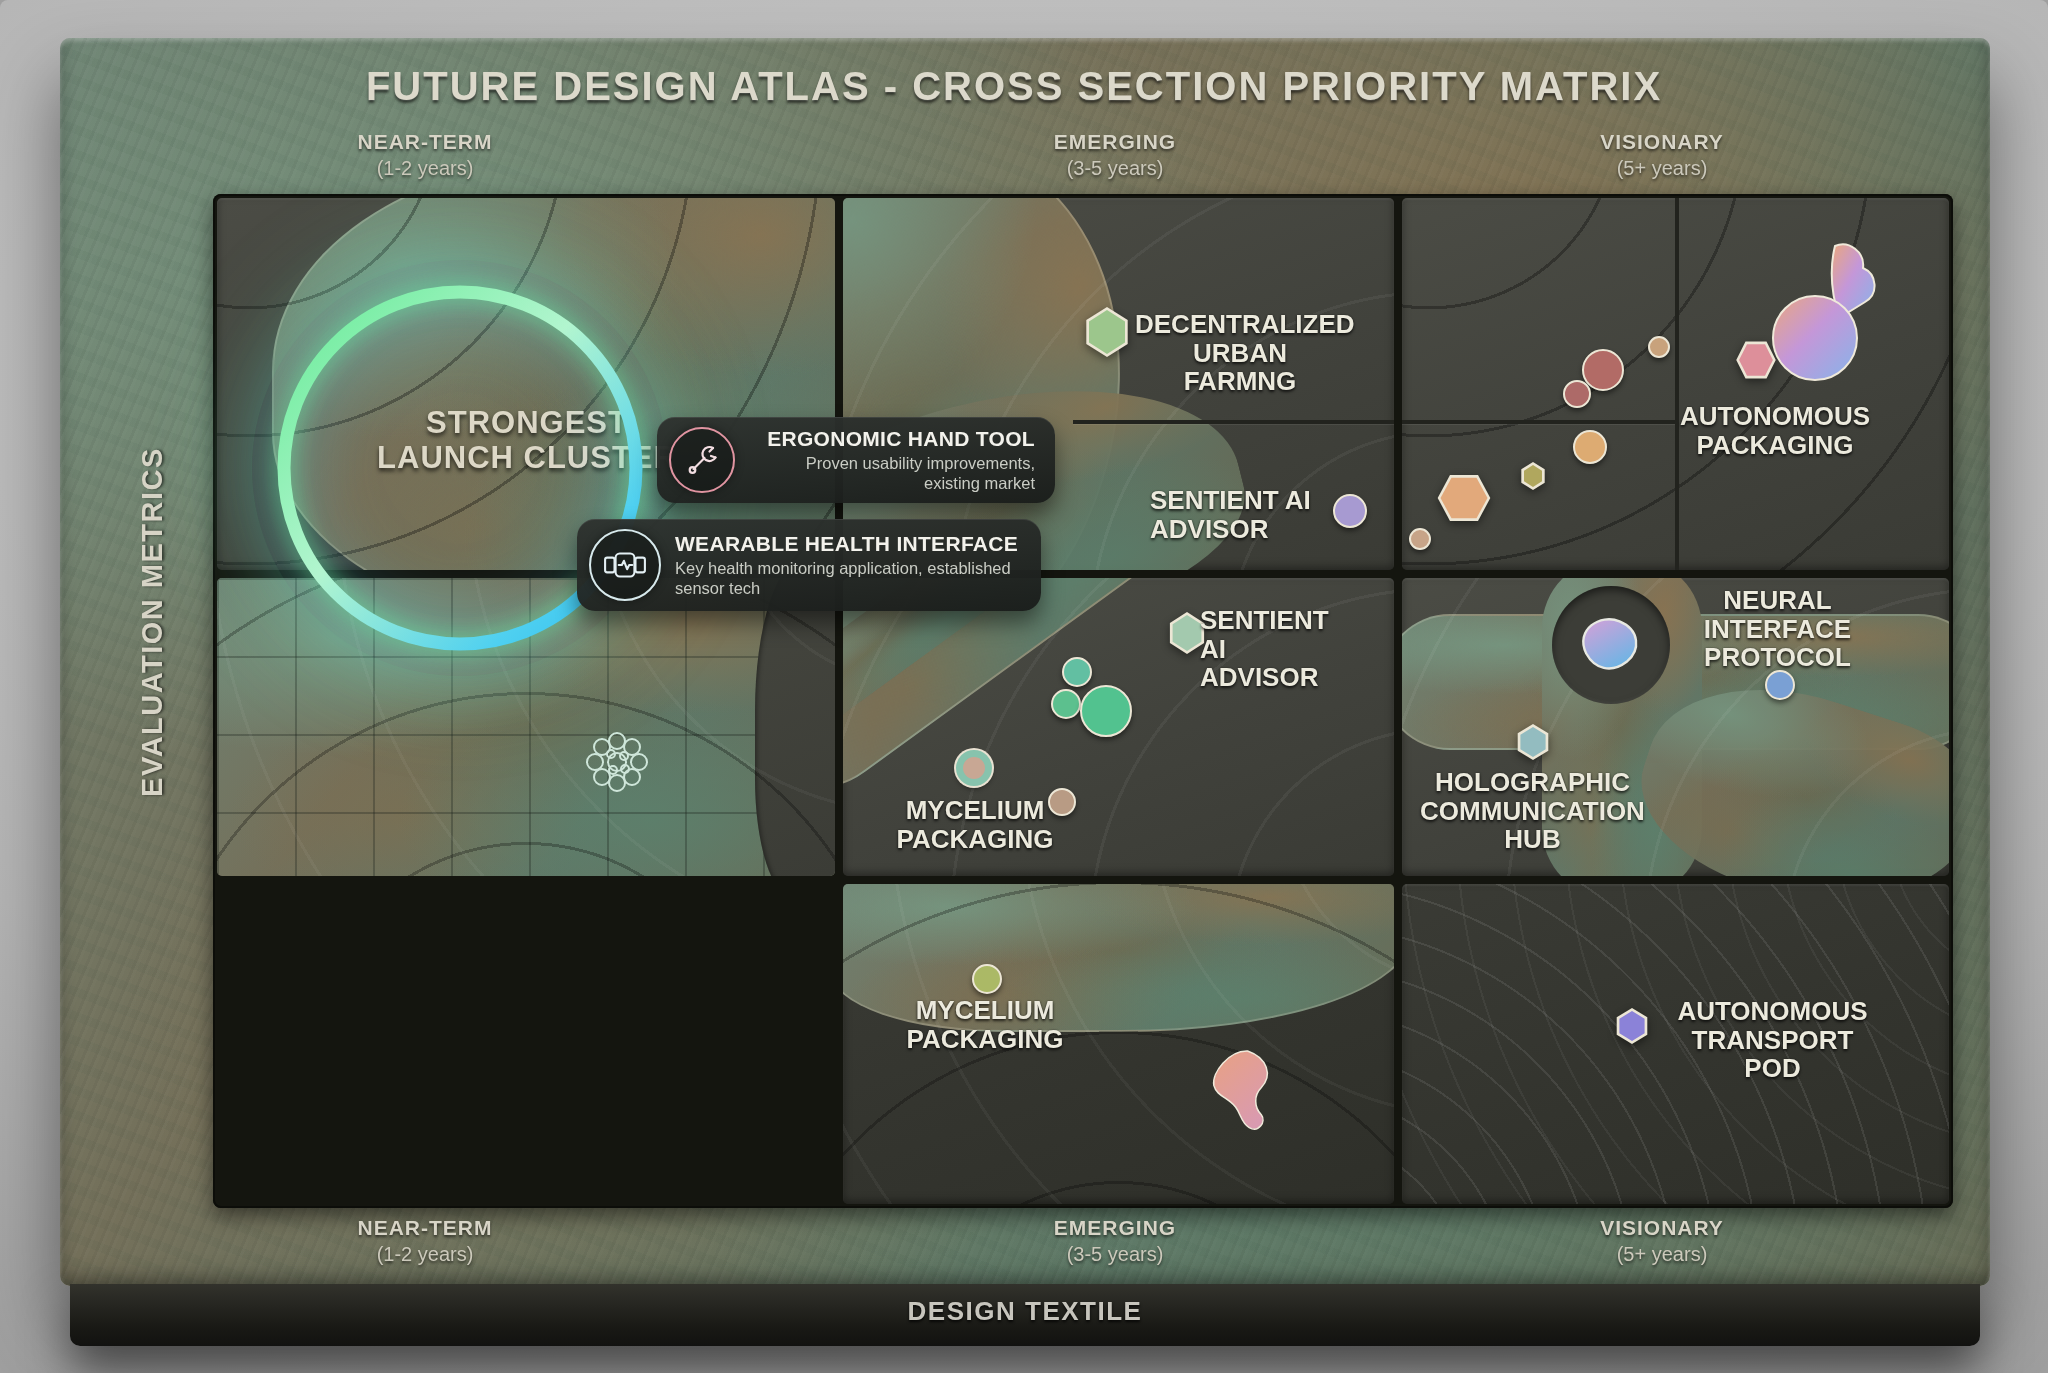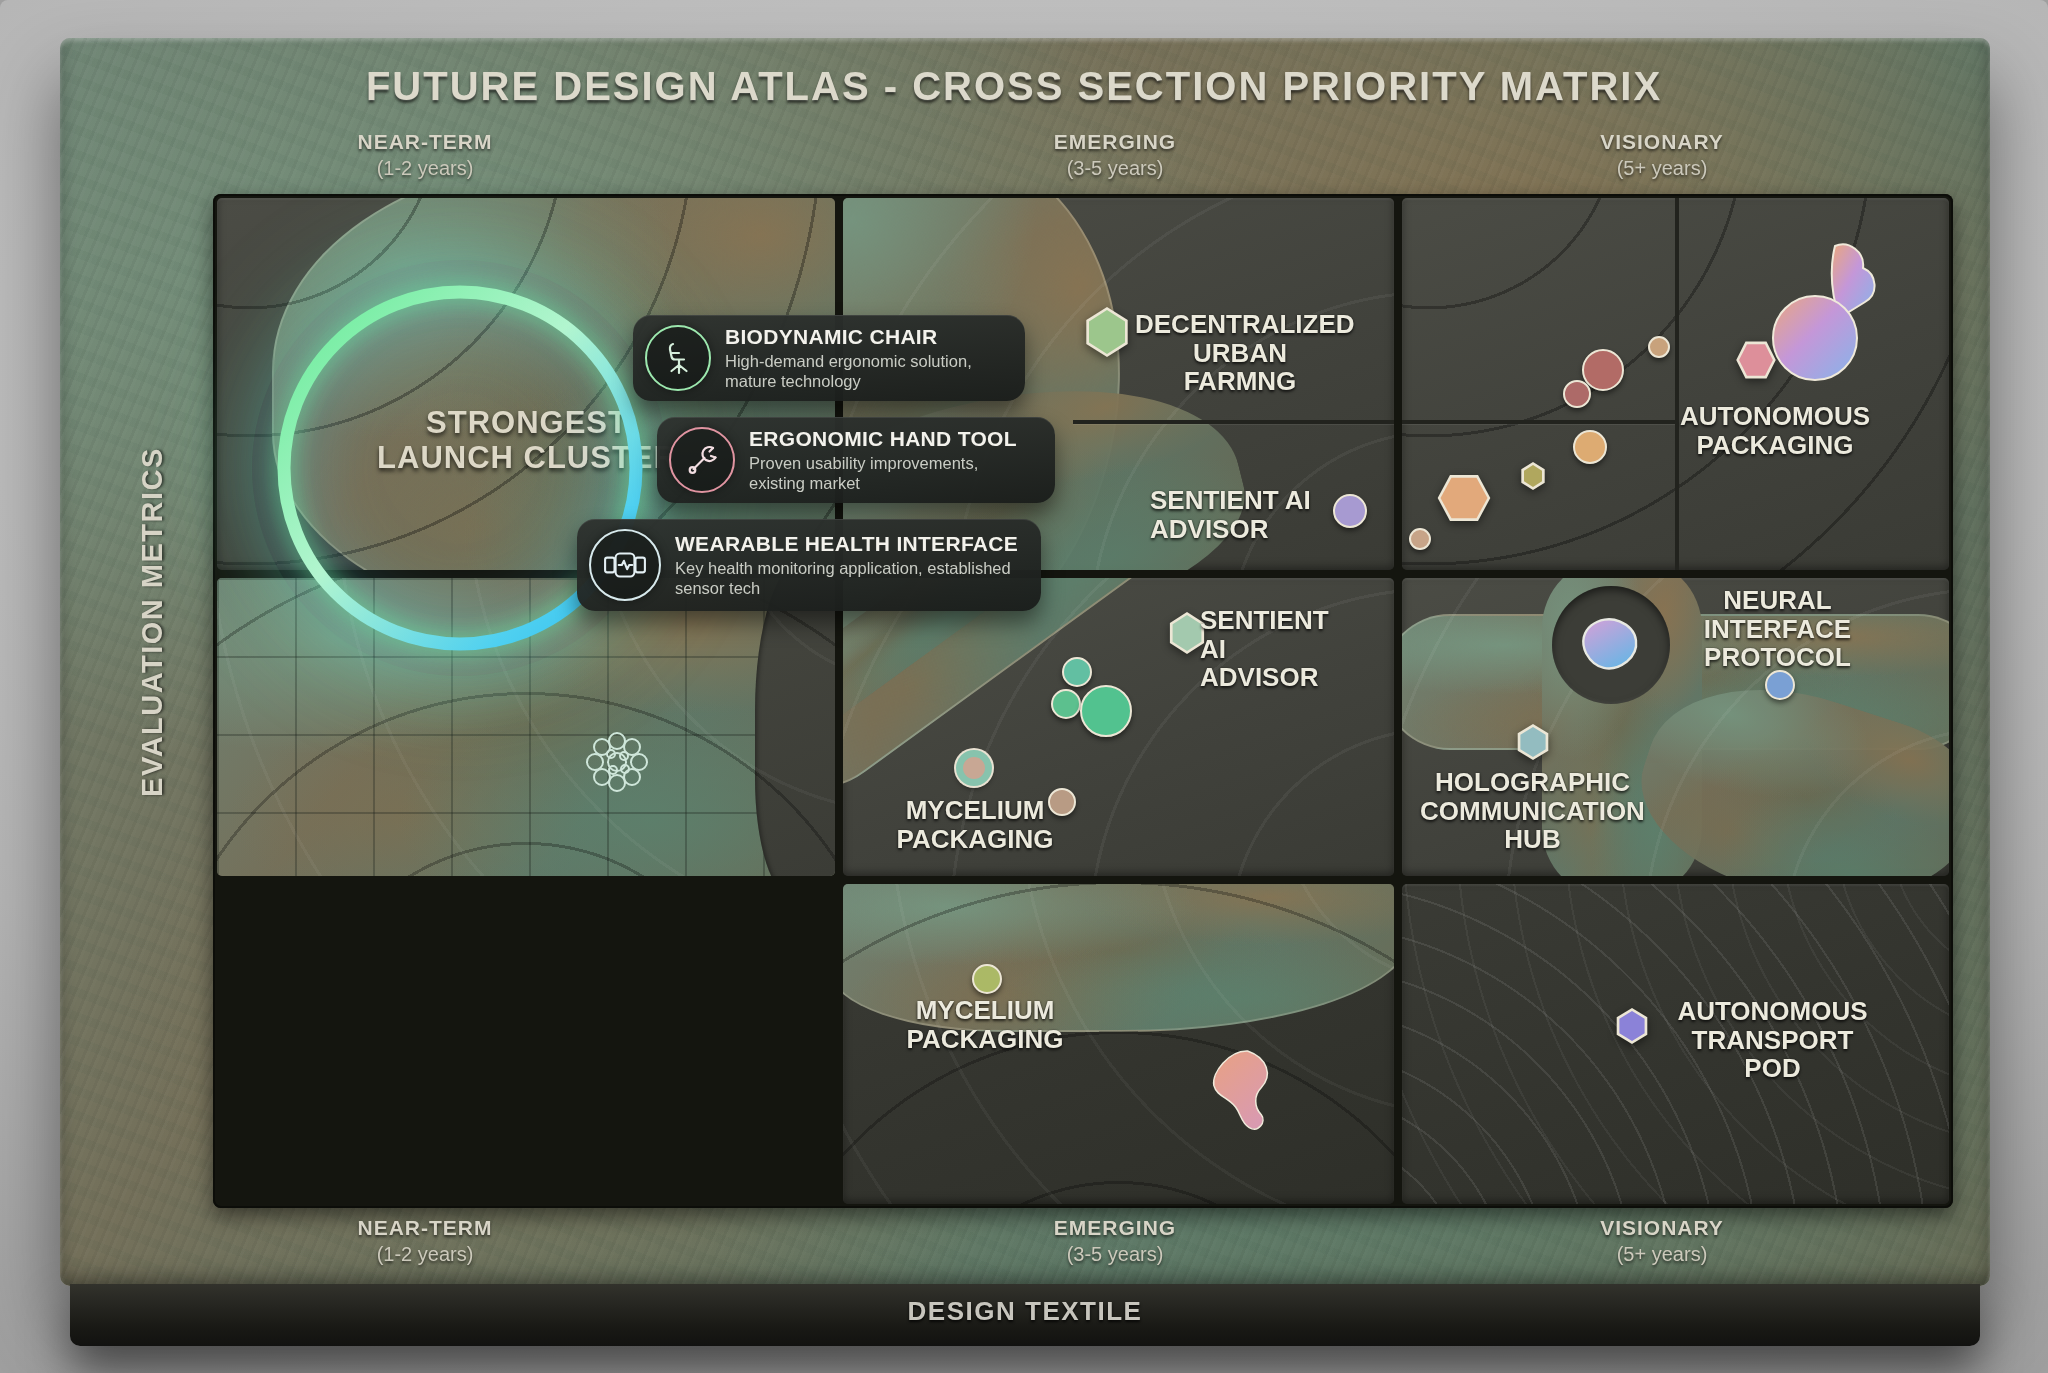--- a/index.html
+++ b/index.html
@@ -256,36 +256,22 @@
         <linearGradient id="grng" x1="0" y1="0" x2="1" y2="1">
       <stop offset="0" stop-color="#66eb96"></stop>
           <stop offset=".45" stop-color="#b2f5cf"></stop>
       <stop offset=".8" stop-color="#4fd0f0"></stop>
           <stop offset="1" stop-color="#2fbdf0"></stop>
     </linearGradient>
       </defs>
     <circle cx="190" cy="190" r="176" fill="none" stroke="url(#grng)" stroke-width="13"></circle>
   </svg>
 
-  <div class="card" style="left:633px;top:315px;width:392px;--ac:#9ce8ae;">
-    <div class="icirc">
-      <svg width="38" height="38" viewBox="0 0 38 38" fill="none" stroke="#d6efdc" stroke-width="2.2" stroke-linecap="round" stroke-linejoin="round">
-        <path d="M14 5 q-3.5 1 -3 5.5 l1.5 7 q.5 3 3.5 3 h9"></path>
-        <path d="M13 14 h7"></path>
-        <path d="M20 21 v5"></path>
-        <path d="M20 26 l-7.5 6 M20 26 l7.5 6 M20 26 v8"></path>
-      </svg>
-    </div>
-    <div class="ctext">
-      <div class="ctitle">BIODYNAMIC CHAIR</div>
-      <div class="cdesc">High-demand ergonomic solution, mature technology</div>
-    </div>
-  </div>
-
-  <div class="card" style="left:657px;top:417px;width:398px;--ac:#e094a1;">
+
+  <div class="card" style="left:657px;top:417px;width:398px;text-align:right;--ac:#e094a1;">
     <div class="icirc">
       <svg width="38" height="38" viewBox="0 0 38 38" fill="none" stroke="#f3dee2" stroke-width="2.2" stroke-linecap="round" stroke-linejoin="round">
         <path d="M30 7 a7 7 0 1 0 2.5 9.5"></path>
         <path d="M30 7 l-3.5 3.5 M32.5 16.5 l-4.5 -1.5"></path>
         <path d="M21.5 17 L10.5 28"></path>
         <circle cx="9.5" cy="29" r="2.8"></circle>
       </svg>
     </div>
     <div class="ctext">
       <div class="ctitle">ERGONOMIC HAND TOOL</div>

